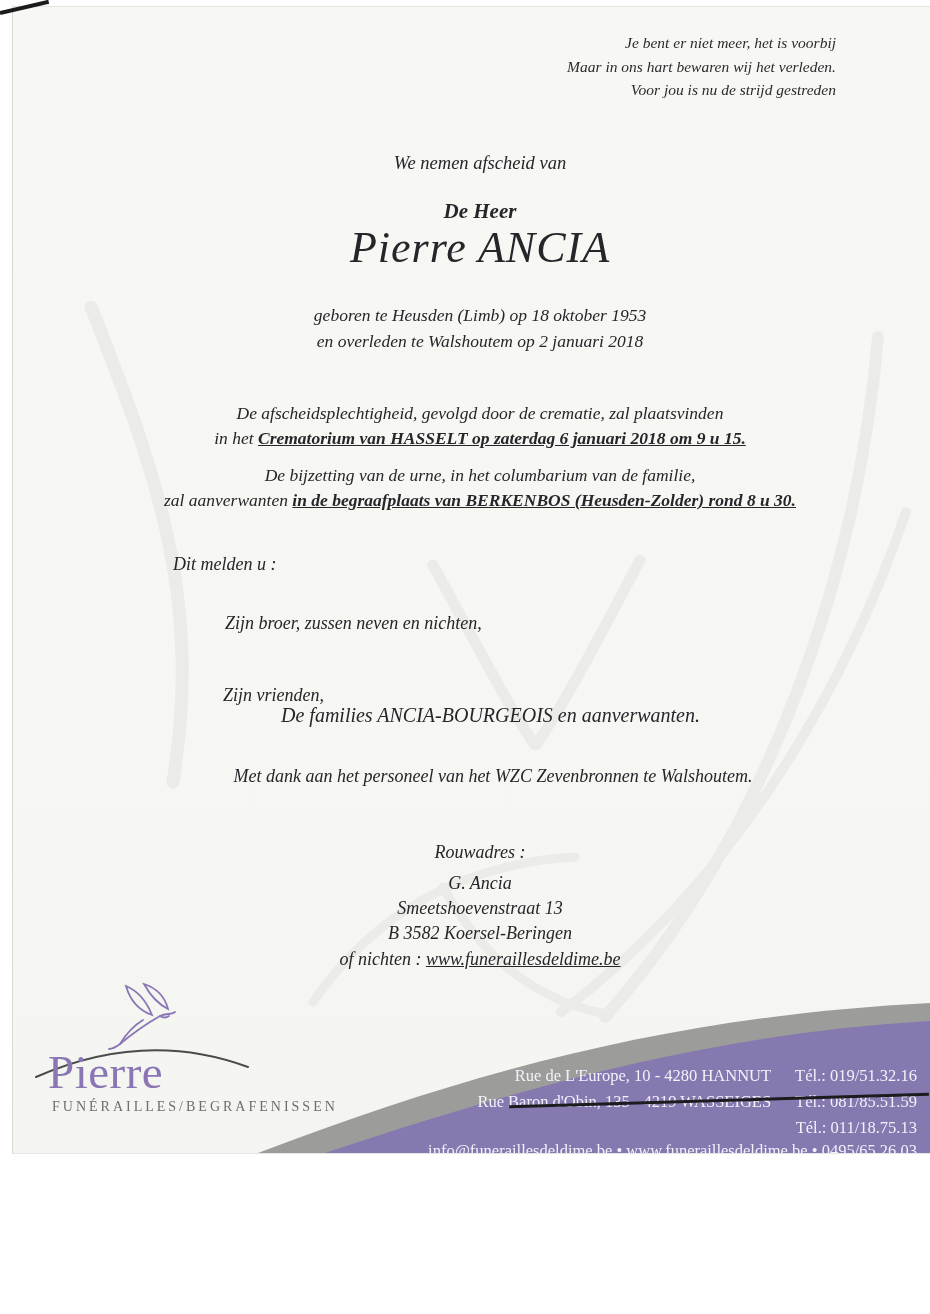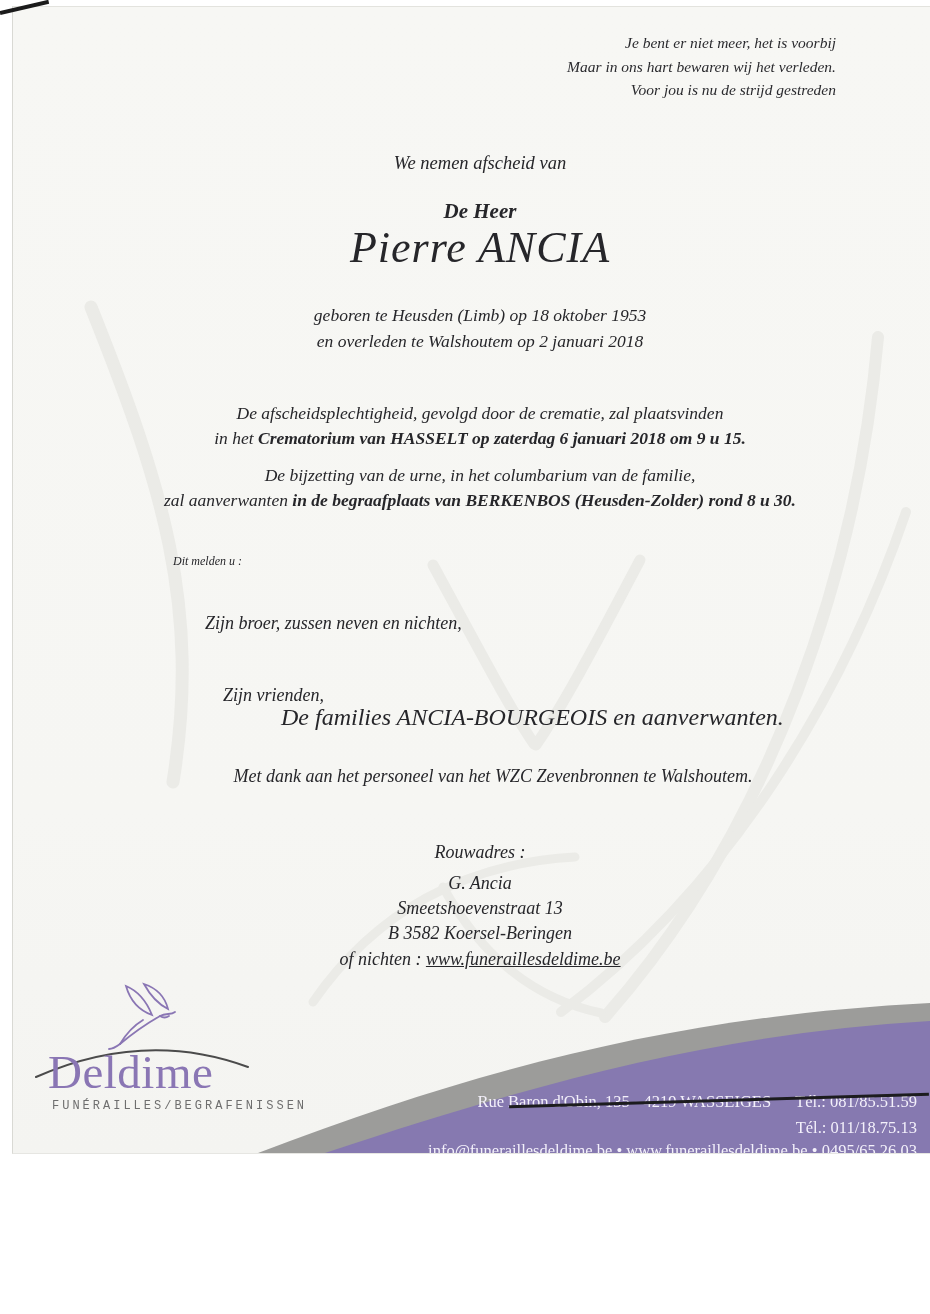--- a/index.html
+++ b/index.html
@@ -20,25 +20,25 @@
   .wm{position:absolute;left:0;top:0;width:918px;height:1146px;z-index:0;}
   .txt{position:absolute;color:#26262a;font-style:italic;z-index:2;}
   .center-block{left:8px;width:918px;text-align:center;}
   .verse{right:95px;top:24px;text-align:right;font-size:15.5px;line-height:23.5px;color:#2a2a2e;}
   .intro{top:146px;font-size:18.5px;}
   .honorific{top:192px;font-size:21px;font-weight:700;}
   .deceased{top:215px;font-size:44px;letter-spacing:1px;}
   .dates{top:295px;font-size:17.5px;line-height:26px;}
   .ceremony{top:394px;font-size:17.5px;line-height:25px;}
   .urn{top:456px;font-size:17.5px;line-height:25px;}
-  .bold{font-weight:700;}
-  .notify-heading{left:160px;top:547px;font-size:12px;}
-  .notify-0{left:192px;top:606px;font-size:18px;font-style:italic;}
+  .bold{font-weight:700;text-decoration:underline;}
+  .notify-heading{left:160px;top:547px;font-size:18px;}
+  .notify-0{left:212px;top:606px;font-size:18px;font-style:italic;}
   .notify-1{left:210px;top:678px;font-size:18px;}
-  .notify-2{left:268px;top:697px;font-size:24px;}
+  .notify-2{left:268px;top:697px;font-size:20px;}
   .thanks{left:21px;top:759px;width:918px;text-align:center;font-size:18px;}
   .rouw-heading{top:835px;font-size:18px;}
   .rouw-name{top:866px;font-size:18px;}
   .rouw-street{top:891px;font-size:18px;}
   .rouw-city{top:916px;font-size:18px;}
   .rouw-web{top:942px;font-size:18px;}
   .rouw-web a{color:#26262a;text-decoration:underline;margin-top:43px;}
   .footer-svg{position:absolute;left:0;top:990px;width:918px;height:156px;z-index:1;}
   .band-line{
     position:absolute;right:14px;z-index:3;display:flex;justify-content:flex-end;gap:24px;
@@ -52,22 +52,22 @@
     position:absolute;left:496px;top:1092px;width:420px;height:2.6px;background:#1c1c1e;
     transform:rotate(-1.7deg);z-index:4;
   }
   .dove-logo{position:absolute;left:95px;top:975px;width:80px;height:70px;z-index:2;}
   .brand-arc{position:absolute;left:20px;top:1022px;width:218px;height:56px;z-index:2;}
   .brand-name{
     position:absolute;left:35px;top:1038px;font-size:47px;font-style:normal;
     color:#8a76b4;z-index:2;letter-spacing:0.5px;
   }
   .brand-tagline{
-    position:absolute;left:39px;top:1092px;font-size:12px;letter-spacing:3px;
-    color:#6e6e6e;font-style:normal;z-index:2;font-family:Liberation Mono, monospace;
+    position:absolute;left:39px;top:1092px;font-size:14px;letter-spacing:3px;
+    color:#6e6e6e;font-style:normal;z-index:2;font-family:Liberation Serif, serif;
   }
 </style>
 </head>
 <body>
 
 <div class="corner-mark"></div>
 
 <div class="page">
 
   <svg class="wm" viewBox="0 0 918 1146" aria-hidden="true">
@@ -137,23 +137,27 @@
       <path d="M 36,2 C 42,13 50,22 60,27 C 57,15 48,6 36,2 Z"></path>
       <path d="M 12,62 C 24,52 38,42 52,34 C 58,31 63,33 67,30"></path>
       <path d="M 12,62 C 18,52 25,44 35,38"></path>
       <path d="M 12,62 C 8,65 4,67 1,67"></path>
       <path d="M 52,34 C 55,36 58,36 61,34"></path>
     </g>
   </svg>
   <svg class="brand-arc" viewBox="0 0 218 56" aria-hidden="true">
     <path d="M 3,48 Q 112,0 215,38" fill="none" stroke="#4b4b4b" stroke-width="2" stroke-linecap="round"></path>
   </svg>
-  <div class="brand-name">Deldime</div>
+  <div class="brand-name">Pierre</div>
   <div class="brand-tagline">FUNÉRAILLES/BEGRAFENISSEN</div>
 
+  <div class="band-line band-1">
+    <span>Rue de L'Europe, 10 - 4280 HANNUT</span>
+    <span>Tél.: 019/51.32.16</span>
+  </div>
   <div class="band-line band-2">
     <span>Rue Baron d'Obin, 135 - 4219 WASSEIGES</span>
     <span>Tél.: 081/85.51.59</span>
   </div>
   <div class="strike"></div>
   <div class="band-line band-3">
     <span>Tél.: 011/18.75.13</span>
   </div>
   <div class="band-line band-4">info@funeraillesdeldime.be • www.funeraillesdeldime.be • 0495/65.26.03</div>
 

